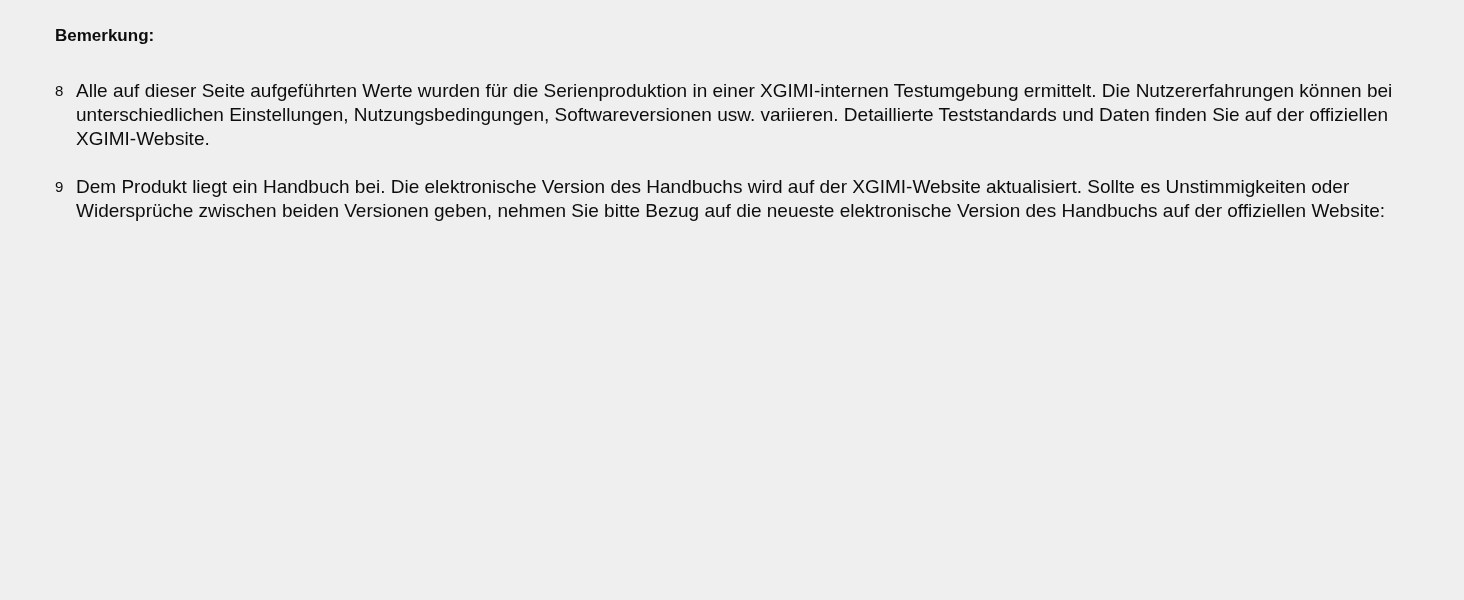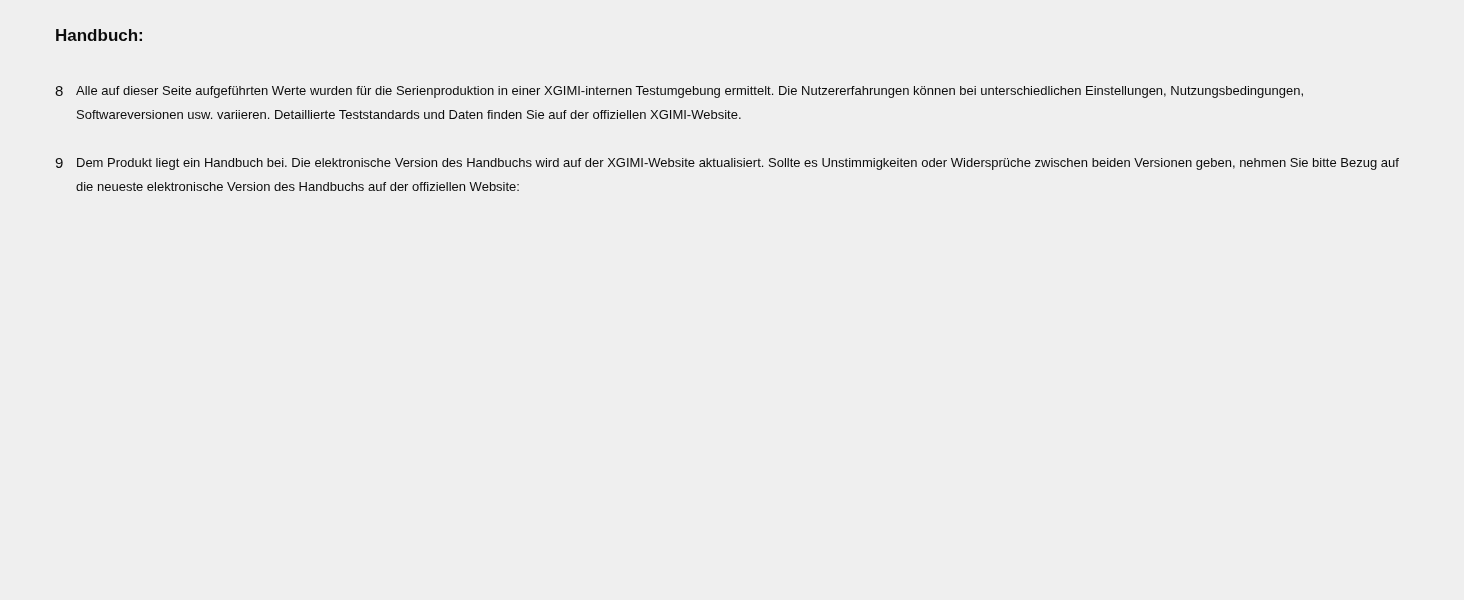--- a/index.html
+++ b/index.html
@@ -35,30 +35,30 @@
     margin: 0 0 24px 0;
   }
   .note-number {
     flex: 0 0 21px;
     width: 21px;
     font-size: 15px;
     line-height: 24px;
   }
   .note-text {
     margin: 0;
-    font-size: 13px;
+    font-size: 19px;
     line-height: 24px;
     max-width: 1332px;
   }
 </style>
 </head>
 <body>
 
 <main class="page">
-  <h1 class="heading">Handbuch:</h1>
+  <h1 class="heading">Bemerkung:</h1>
   <ol class="notes">
     <li class="note">
       <span class="note-number">8</span>
       <p class="note-text">Alle auf dieser Seite aufgeführten Werte wurden für die Serienproduktion in einer XGIMI-internen Testumgebung ermittelt. Die Nutzererfahrungen können bei unterschiedlichen Einstellungen, Nutzungsbedingungen, Softwareversionen usw. variieren. Detaillierte Teststandards und Daten finden Sie auf der offiziellen XGIMI-Website.</p>
     </li>
     <li class="note">
       <span class="note-number">9</span>
       <p class="note-text">Dem Produkt liegt ein Handbuch bei. Die elektronische Version des Handbuchs wird auf der XGIMI-Website aktualisiert. Sollte es Unstimmigkeiten oder Widersprüche zwischen beiden Versionen geben, nehmen Sie bitte Bezug auf die neueste elektronische Version des Handbuchs auf der offiziellen Website:</p>
     </li>
   </ol>

